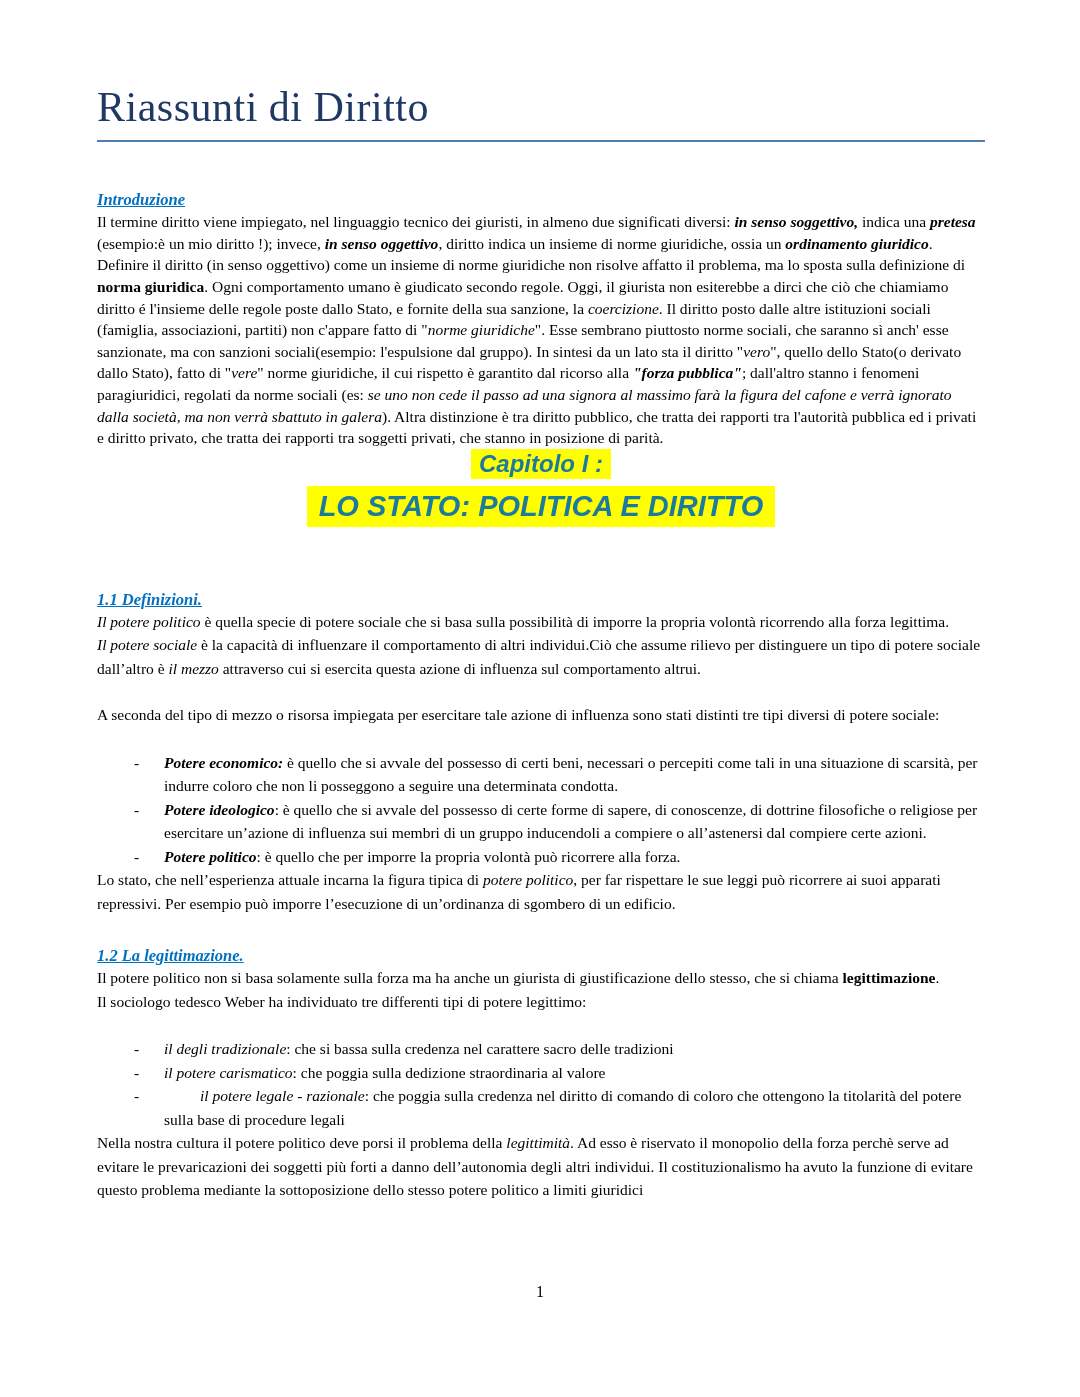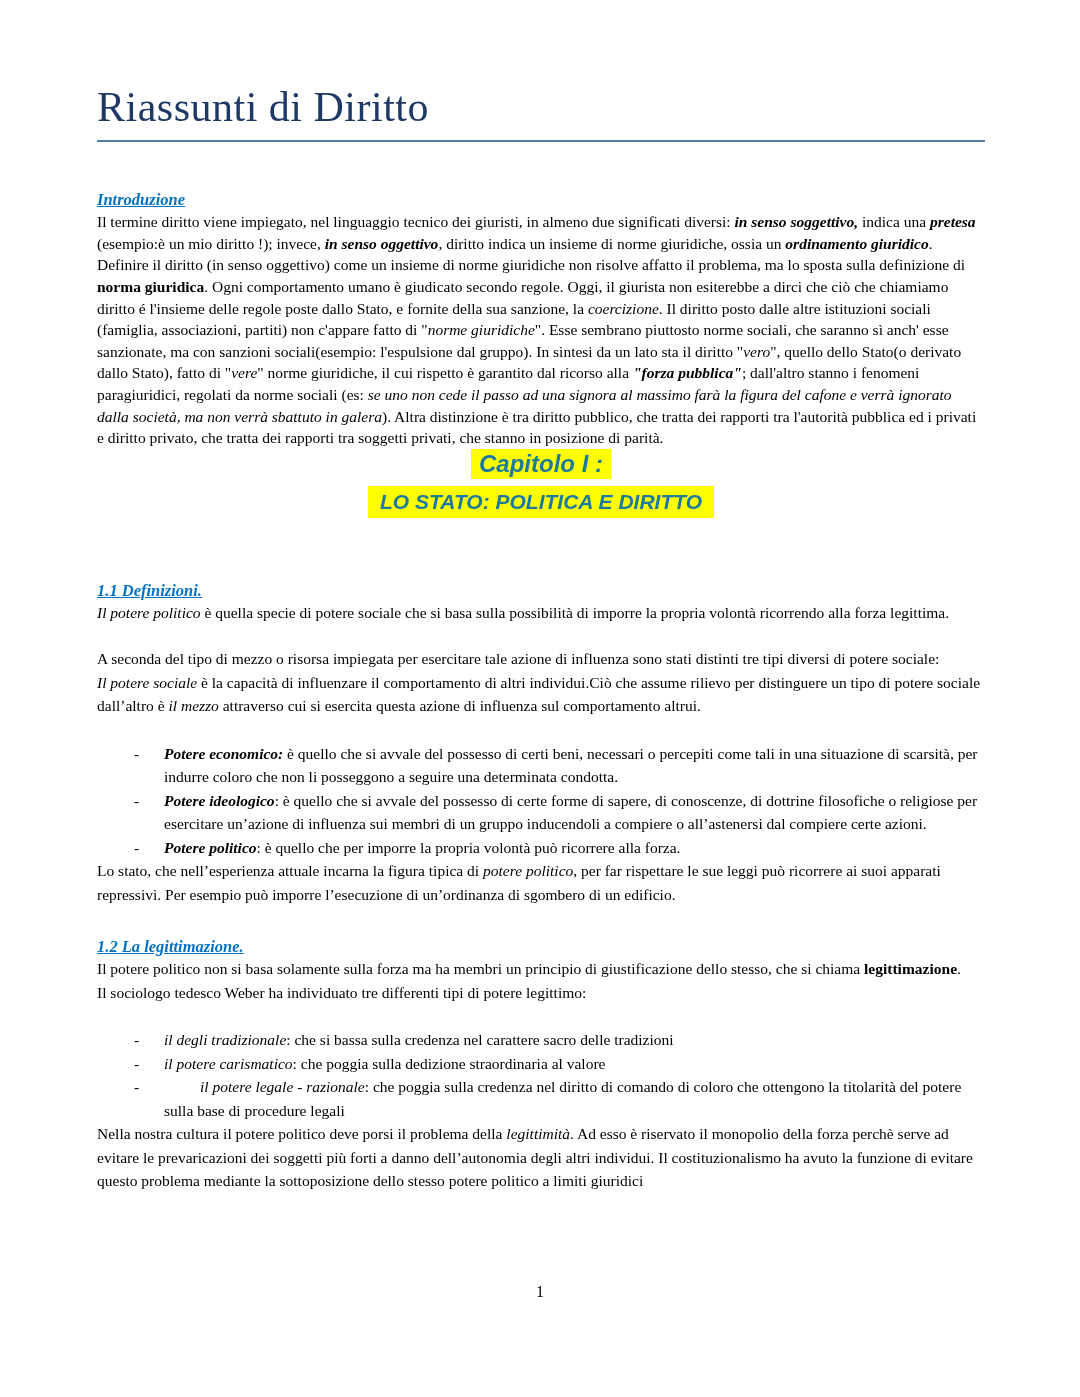--- a/index.html
+++ b/index.html
@@ -39,21 +39,21 @@
     font-family:"Liberation Sans", sans-serif;
     font-weight:bold; font-style:italic;
     font-size:24px; padding:3px 8px;
     color:var(--chapter_teal, #1B7A9E);
     background:var(--highlight_yellow, #FFFF00);
   }
   .chapter-title {
     display:inline-block;
     font-family:"Liberation Sans", sans-serif;
     font-weight:bold; font-style:italic;
-    font-size:21px; padding:4px 12px; margin-top:7px;
+    font-size:29px; padding:4px 12px; margin-top:7px;
     color:var(--chapter_teal, #1B7A9E);
     background:var(--highlight_yellow, #FFFF00);
   }
   .s11-heading { margin-top:62px; }
   .s12-heading { margin-top:30px; }
   .spacer-line { margin-top:23px; }
   .blist { margin-top:24px; font-size:15.5px; line-height:23.5px; }
   .li { display:flex; }
   .li .marker { width:30px; padding-left:37px; flex:none; }
   .li .li-text { flex:1; }
@@ -80,22 +80,22 @@
       <span class="kicker">Capitolo I :</span>
     </div>
     <div>
       <span class="chapter-title">LO STATO: POLITICA E DIRITTO</span>
     </div>
   </div>
 
   <section>
     <h2 class="sec-heading s11-heading">1.1 Definizioni.</h2>
     <p class="body-par sec-par"><span style="font-style: italic;">Il potere politico</span><span> è quella specie di potere sociale che si basa sulla possibilità di imporre la propria volontà ricorrendo alla forza legittima.</span></p>
+    <p class="body-par sec-par"><span style="font-style: italic;">Il potere sociale</span><span> è la capacità di influenzare il comportamento di altri individui.Ciò che assume rilievo per distinguere un tipo di potere sociale dall’altro è </span><span style="font-style: italic;">il mezzo</span><span> attraverso cui si esercita questa azione di influenza sul comportamento altrui.</span></p>
     <p class="body-par sec-par spacer-line"><span>A seconda del tipo di mezzo o risorsa impiegata per esercitare tale azione di influenza sono stati distinti tre tipi diversi di potere sociale:</span></p>
-    <p class="body-par sec-par"><span style="font-style: italic;">Il potere sociale</span><span> è la capacità di influenzare il comportamento di altri individui.Ciò che assume rilievo per distinguere un tipo di potere sociale dall’altro è </span><span style="font-style: italic;">il mezzo</span><span> attraverso cui si esercita questa azione di influenza sul comportamento altrui.</span></p>
 
     <div class="blist">
       <div class="li">
         <span class="marker">-</span>
         <div class="li-text"><span style="font-weight: bold; font-style: italic;">Potere economico:</span><span> è quello che si avvale del possesso di certi beni, necessari o percepiti come tali in una situazione di scarsità, per indurre coloro che non li posseggono a seguire una determinata condotta.</span></div>
       </div>
       <div class="li">
         <span class="marker">-</span>
         <div class="li-text"><span style="font-weight: bold; font-style: italic;">Potere ideologico</span><span>: è quello che si avvale del possesso di certe forme di sapere, di conoscenze, di dottrine filosofiche o religiose per esercitare un’azione di influenza sui membri di un gruppo inducendoli a compiere o all’astenersi dal compiere certe azioni.</span></div>
       </div>
@@ -103,21 +103,21 @@
         <span class="marker">-</span>
         <div class="li-text"><span style="font-weight: bold; font-style: italic;">Potere politico</span><span>: è quello che per imporre la propria volontà può ricorrere alla forza.</span></div>
       </div>
     </div>
 
     <p class="body-par sec-par"><span>Lo stato, che nell’esperienza attuale incarna la figura tipica di </span><span style="font-style: italic;">potere politico</span><span>, per far rispettare le sue leggi può ricorrere ai suoi apparati repressivi. Per esempio può imporre l’esecuzione di un’ordinanza di sgombero di un edificio.</span></p>
   </section>
 
   <section>
     <h2 class="sec-heading s12-heading">1.2 La legittimazione.</h2>
-    <p class="body-par sec-par"><span>Il potere politico non si basa solamente sulla forza ma ha membri un principio di giustificazione dello stesso, che si chiama </span><span style="font-weight: bold;">legittimazione</span><span>.</span></p>
+    <p class="body-par sec-par"><span>Il potere politico non si basa solamente sulla forza ma ha anche un giurista di giustificazione dello stesso, che si chiama </span><span style="font-weight: bold;">legittimazione</span><span>.</span></p>
     <p class="body-par sec-par"><span>Il sociologo tedesco Weber ha individuato tre differenti tipi di potere legittimo:</span></p>
 
     <div class="blist">
       <div class="li">
         <span class="marker">-</span>
         <div class="li-text"><span style="font-style: italic;">il degli tradizionale</span><span>: che si bassa sulla credenza nel carattere sacro delle tradizioni</span></div>
       </div>
       <div class="li">
         <span class="marker">-</span>
         <div class="li-text"><span style="font-style: italic;">il potere carismatico</span><span>: che poggia sulla dedizione straordinaria al valore</span></div>

